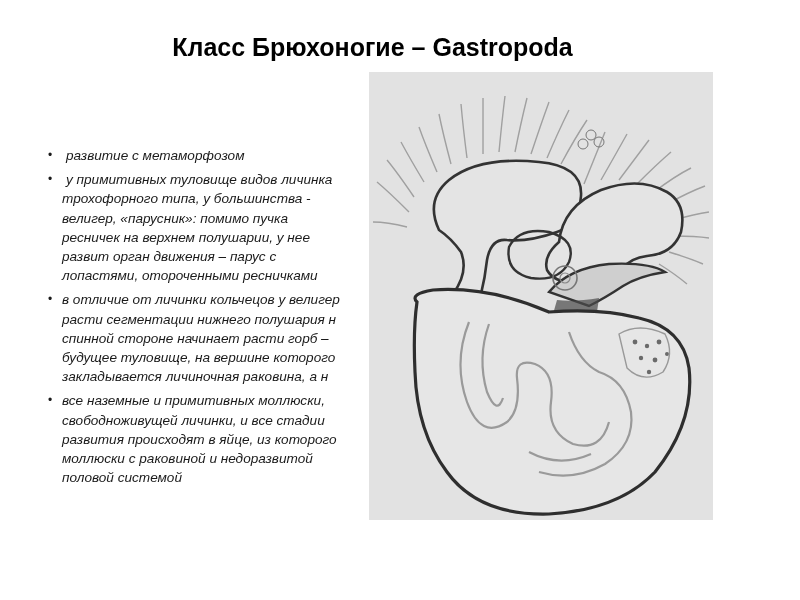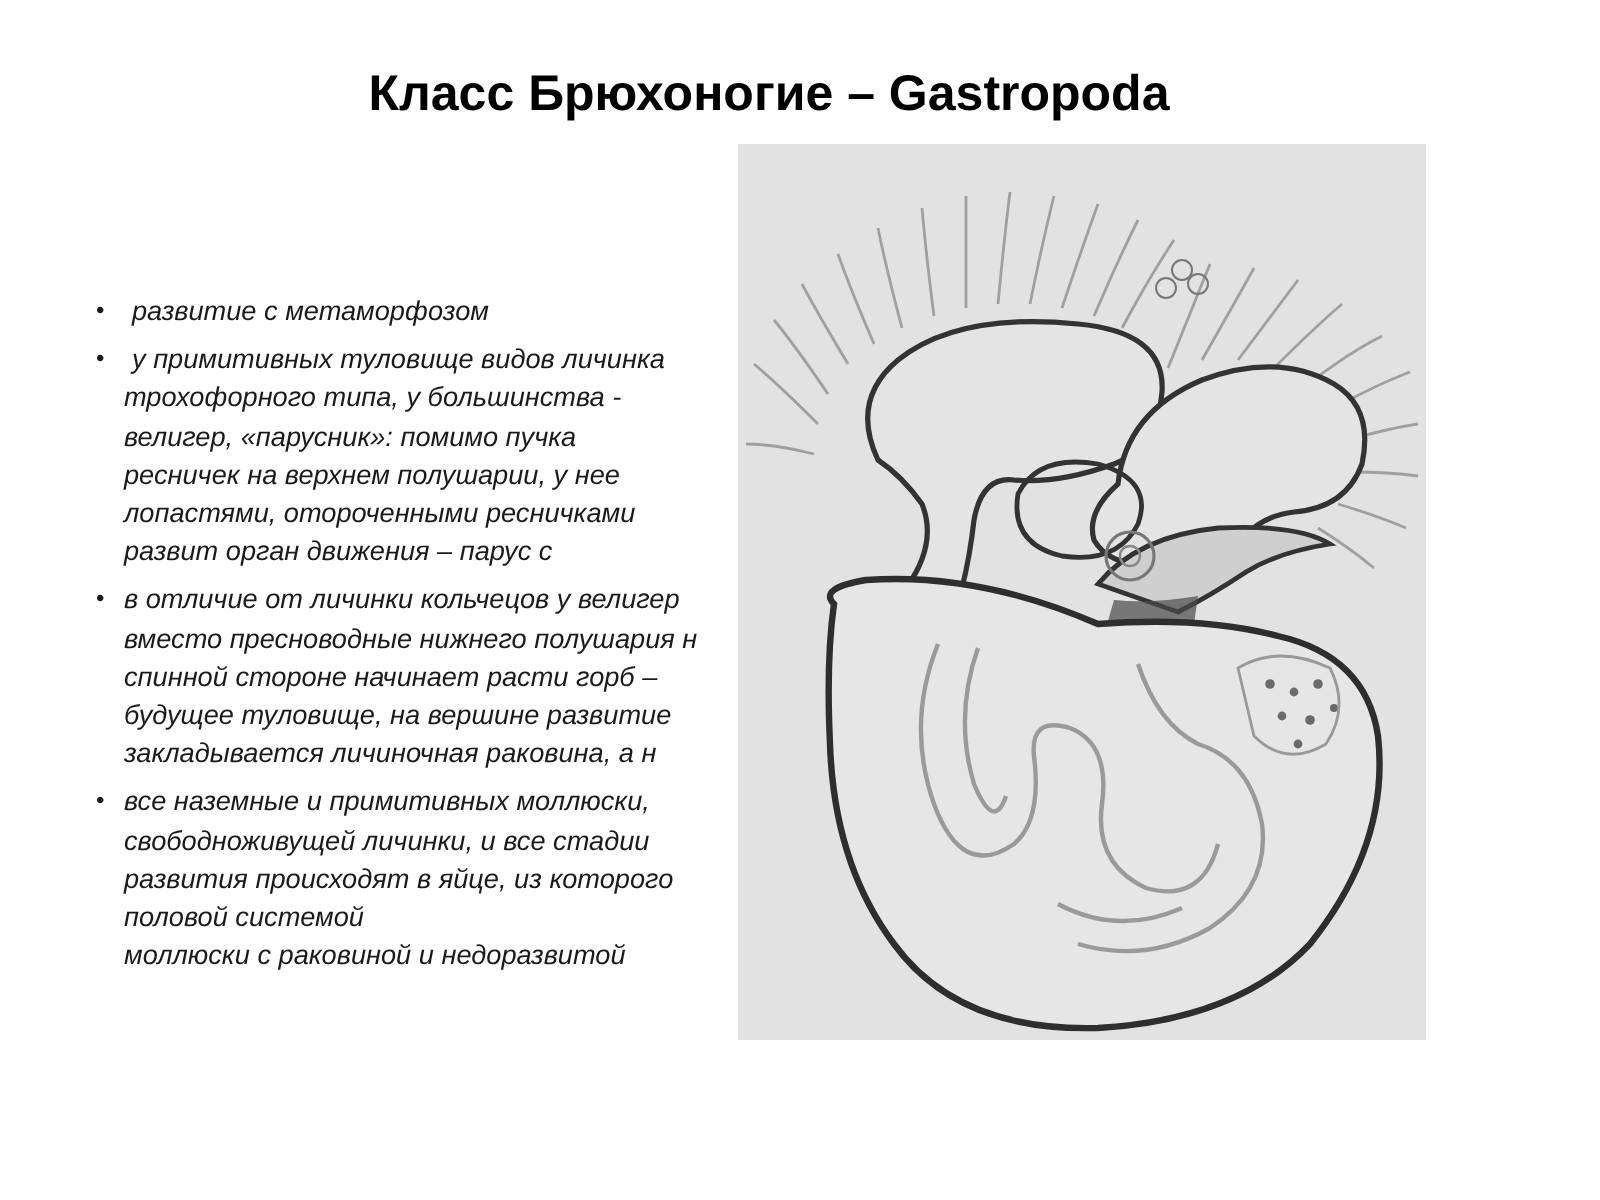--- a/index.html
+++ b/index.html
@@ -2,21 +2,21 @@
 <html><head>
   <meta charset="utf-8">
   <style>
     html, body { margin: 0; padding: 0; }
     body {
       width: 800px; height: 600px; background: #ffffff;
       position: relative; overflow: hidden;
       font-family: "Liberation Sans", sans-serif;
     }
     .title {
-      position: absolute; left: 12px; top: 33px; width: 745px;
+      position: absolute; left: 0; top: 33px; width: 745px;
       text-align: center; font-size: 25px; font-weight: bold; color: #000;
       letter-spacing: 0px;
     }
     .illustration {
       position: absolute; left: 369px; top: 72px; width: 344px; height: 448px;
       background: #e2e2e2;
     }
     .illustration svg { width: 100%; height: 100%; display: block; }
     .bullets {
       position: absolute; left: 48px; top: 146px; width: 330px;
@@ -43,38 +43,38 @@
     <li>
       <span class="dot">•</span>
       <span class="line" style="padding-left:4px">развитие с метаморфозом</span>
     </li>
     <li>
       <span class="dot">•</span>
       <span class="line" style="padding-left:4px">у примитивных туловище видов личинка</span>
       <span class="line">трохофорного типа, у большинства  -</span>
       <span class="line">велигер, «парусник»: помимо пучка</span>
       <span class="line">ресничек на верхнем полушарии, у нее</span>
+      <span class="line">развит орган движения – парус с</span>
       <span class="line">лопастями, отороченными ресничками</span>
-      <span class="line">развит орган движения – парус с</span>
     </li>
     <li>
       <span class="dot">•</span>
       <span class="line">в отличие от личинки кольчецов у велигер</span>
-      <span class="line">вместо пресноводные нижнего полушария н</span>
+      <span class="line">расти сегментации нижнего полушария н</span>
       <span class="line">спинной стороне начинает расти горб –</span>
-      <span class="line">будущее туловище, на вершине развитие</span>
+      <span class="line">будущее туловище, на вершине которого</span>
       <span class="line">закладывается личиночная раковина, а н</span>
     </li>
     <li>
       <span class="dot">•</span>
       <span class="line">все наземные и примитивных моллюски,</span>
       <span class="line">свободноживущей личинки, и все стадии</span>
       <span class="line">развития происходят в яйце, из которого</span>
+      <span class="line">моллюски с раковиной и недоразвитой</span>
       <span class="line">половой системой</span>
-      <span class="line">моллюски с раковиной и недоразвитой</span>
     </li>
   </ul>
 
   <div class="illustration">
     <svg viewBox="0 0 344 448" xmlns="http://www.w3.org/2000/svg">
 
       <g stroke="#8a8a8a" stroke-width="1.4" fill="none" opacity="0.75">
         <path d="M40 140 Q20 120 8 110"></path>
         <path d="M45 125 Q28 100 18 88"></path>
         <path d="M55 110 Q40 85 32 70"></path>

